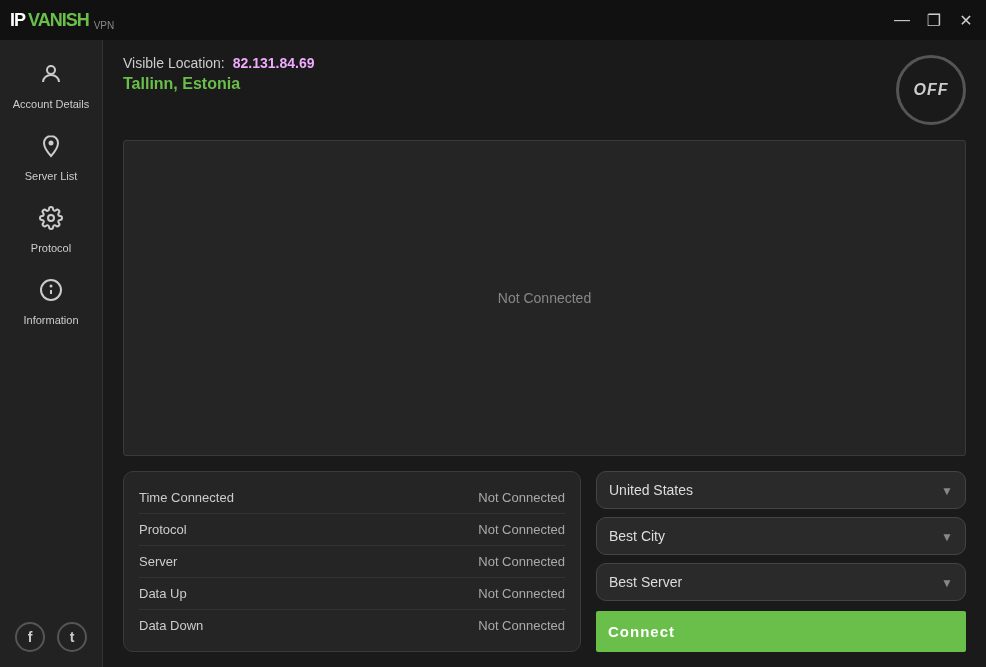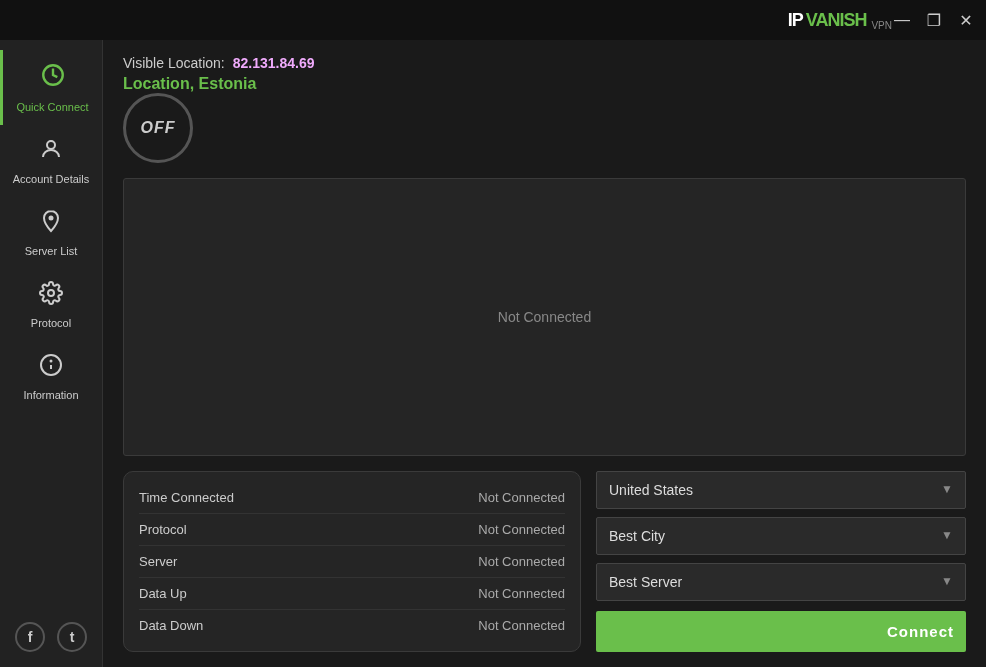--- a/index.html
+++ b/index.html
@@ -13,21 +13,21 @@
       display: flex;
       flex-direction: column;
     }
 
     
     .title-bar {
       background: #111;
       height: 40px;
       display: flex;
       align-items: center;
-      justify-content: flex-end;
+      justify-content: space-between;
       padding: 0 10px;
       flex-shrink: 0;
     }
     .title-bar-logo {
       display: flex;
       align-items: center;
     }
     .title-bar-controls {
       display: flex;
       gap: 12px;
@@ -117,21 +117,20 @@
       padding: 15px 20px;
       overflow: hidden;
     }
 
     
     .header {
       display: flex;
       justify-content: space-between;
       align-items: flex-start;
       margin-bottom: 15px;
-      flex-direction: column;
     }
     .visible-location {
       display: flex;
       flex-direction: column;
     }
     .visible-location-row {
       display: flex;
       align-items: center;
       gap: 8px;
       font-size: 14px;
@@ -210,43 +209,43 @@
     
     .connect-panel {
       display: flex;
       flex-direction: column;
       gap: 8px;
       width: 370px;
     }
     .dropdown {
       background: #2a2a2a;
       border: 1px solid #444;
-      border-radius: 2px;
+      border-radius: 10px;
       padding: 10px 12px;
       display: flex;
-      align-items: flex-start;
+      align-items: flex-end;
       justify-content: space-between;
       cursor: pointer;
       font-size: 14px;
       color: #ddd;
     }
     .dropdown-arrow {
       font-size: 12px;
       color: #888;
     }
     .connect-btn {
       background: #6abf4b;
       color: #fff;
       border: none;
       padding: 12px;
       font-size: 15px;
       font-weight: bold;
       cursor: pointer;
       border-radius: 2px;
-      text-align: right;
+      text-align: left;
       letter-spacing: 1px;
       margin-top: 2px;
     }
 
     
     .ip-logo {
       display: flex;
       align-items: center;
       gap: 3px;
     }
@@ -269,29 +268,20 @@
     <button class="title-btn">—</button>
     <button class="title-btn">❐</button>
     <button class="title-btn">✕</button>
   </div>
 </div>
 
 <div class="main-layout">
 
   <div class="sidebar">
 
-    <div class="sidebar-item active">
-      <span class="sidebar-icon" style="font-size:26px; color:#6abf4b;">
-        <svg width="26" height="26" viewBox="0 0 24 24" fill="none" stroke="#6abf4b" stroke-width="2.2">
-          <circle cx="12" cy="12" r="9"></circle>
-          <path d="M12 6 L12 12 L16 14"></path>
-        </svg>
-      </span>
-      <span class="sidebar-label" style="color:#6abf4b;">Quick Connect</span>
-    </div>
 
     <div class="sidebar-item">
       <span class="sidebar-icon">
         <svg width="24" height="24" viewBox="0 0 24 24" fill="none" stroke="#ccc" stroke-width="2">
           <circle cx="12" cy="8" r="4"></circle>
           <path d="M4 20c0-4 3.6-7 8-7s8 3 8 7"></path>
         </svg>
       </span>
       <span class="sidebar-label">Account Details</span>
     </div>
@@ -334,21 +324,21 @@
   </div>
 
   <div class="content">
 
     <div class="header">
       <div class="visible-location">
         <div class="visible-location-row">
           <span style="color:#ccc; font-size:14px;">Visible Location:</span>
           <span class="ip-address">82.131.84.69</span>
         </div>
-        <div class="location-name">Location, Estonia</div>
+        <div class="location-name">Tallinn, Estonia</div>
       </div>
       <button class="power-button">OFF</button>
     </div>
 
     <div class="map-area">
       <span>Not Connected</span>
     </div>
 
     <div class="bottom-panel">
 

